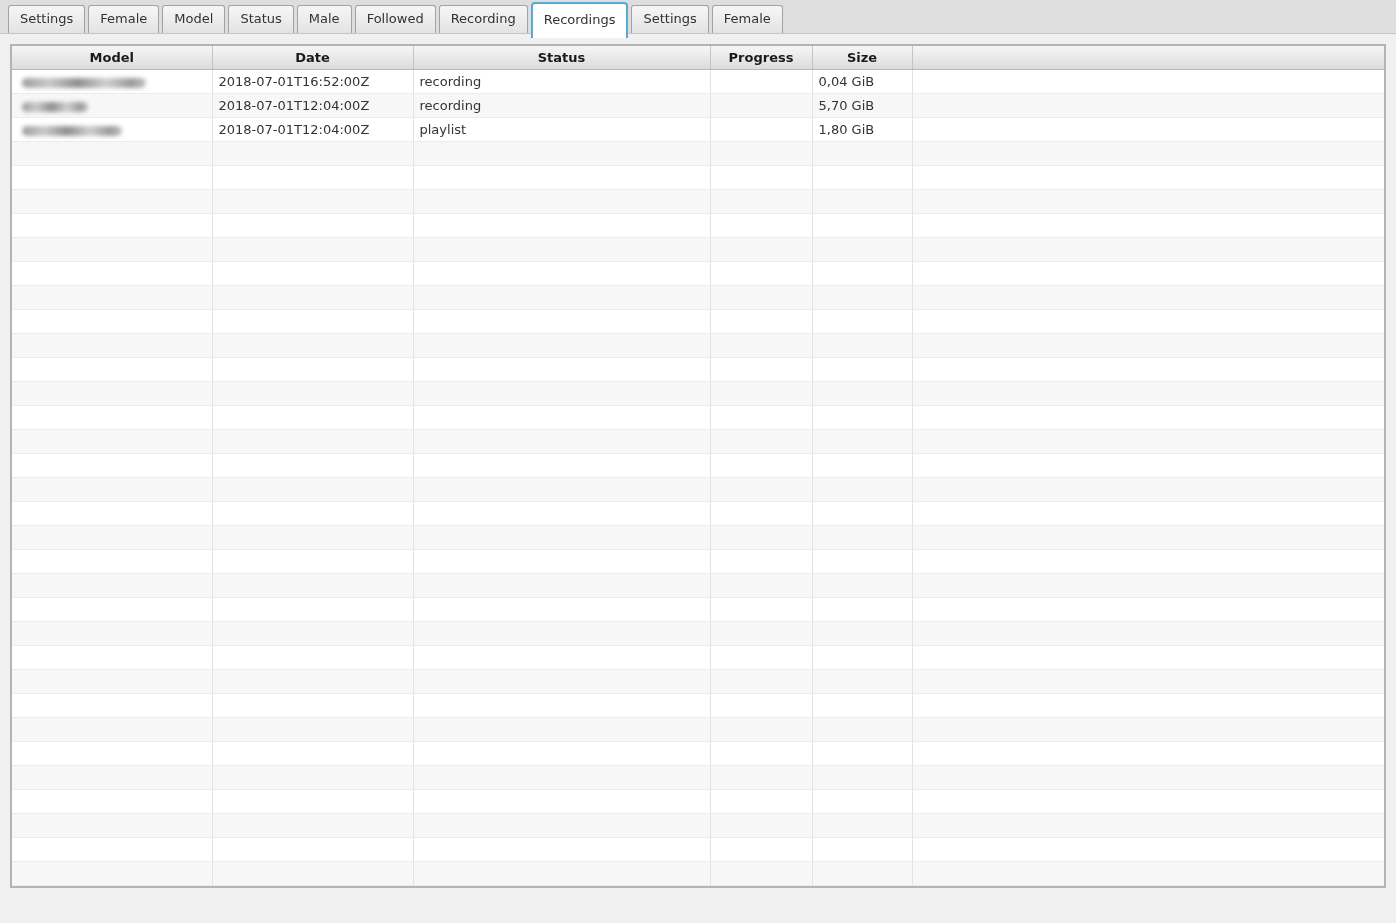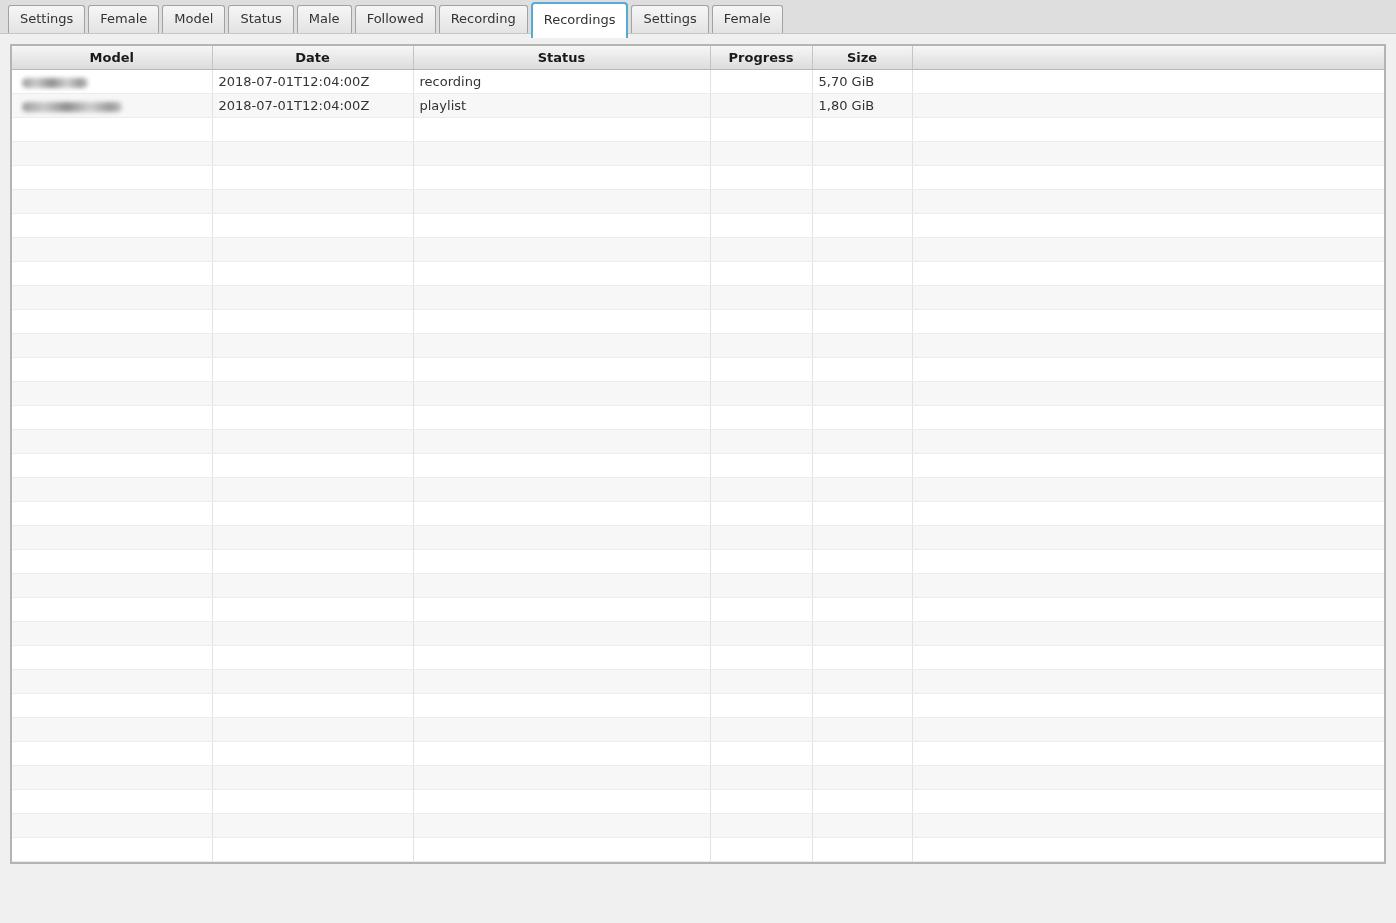--- a/index.html
+++ b/index.html
@@ -155,20 +155,28 @@
         <th>Model</th>
         <th>Date</th>
         <th>Status</th>
         <th>Progress</th>
         <th>Size</th>
         <th></th>
       </tr>
     </thead>
     <tbody id="tbody">
         <tr>
+          <td><span class="redacted" style="width: 124px;"></span></td>
+          <td>2018-07-01T16:52:00Z</td>
+          <td>recording</td>
+          <td></td>
+          <td>0,04 GiB</td>
+          <td></td>
+        </tr>
+        <tr>
           <td><span class="redacted" style="width: 66px;"></span></td>
           <td>2018-07-01T12:04:00Z</td>
           <td>recording</td>
           <td></td>
           <td>5,70 GiB</td>
           <td></td>
         </tr>
         <tr>
           <td><span class="redacted" style="width: 100px;"></span></td>
           <td>2018-07-01T12:04:00Z</td>

